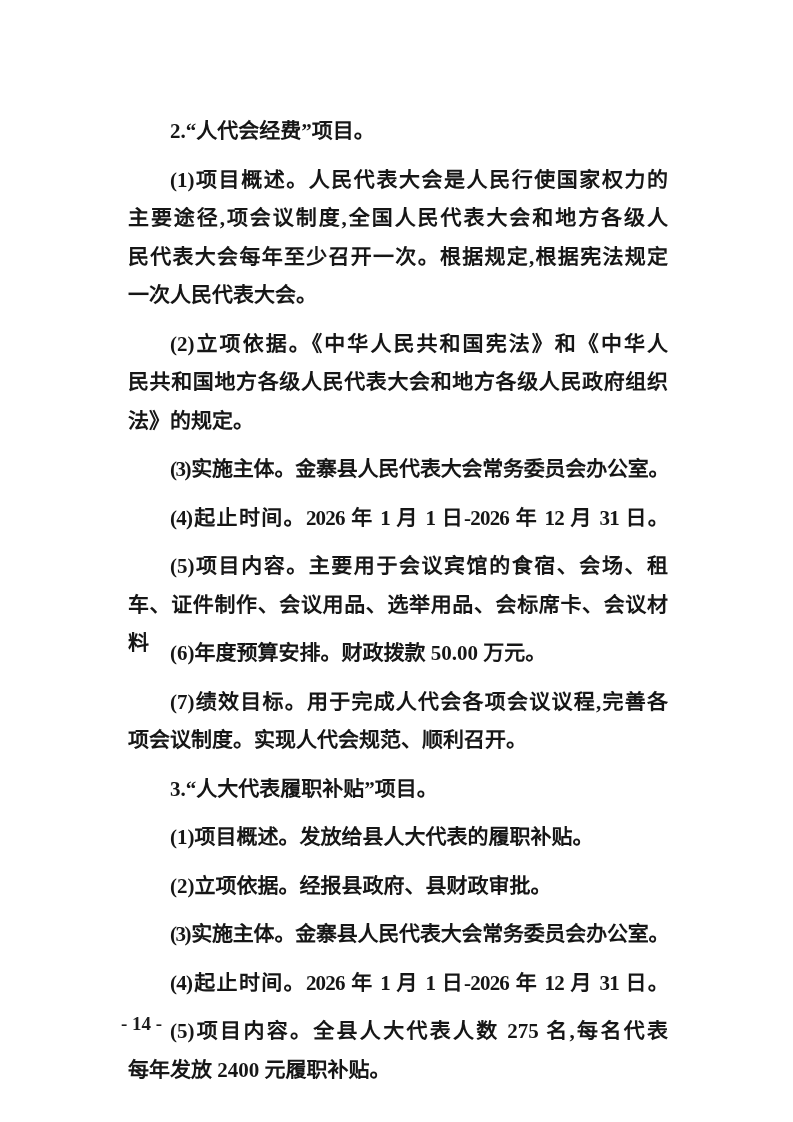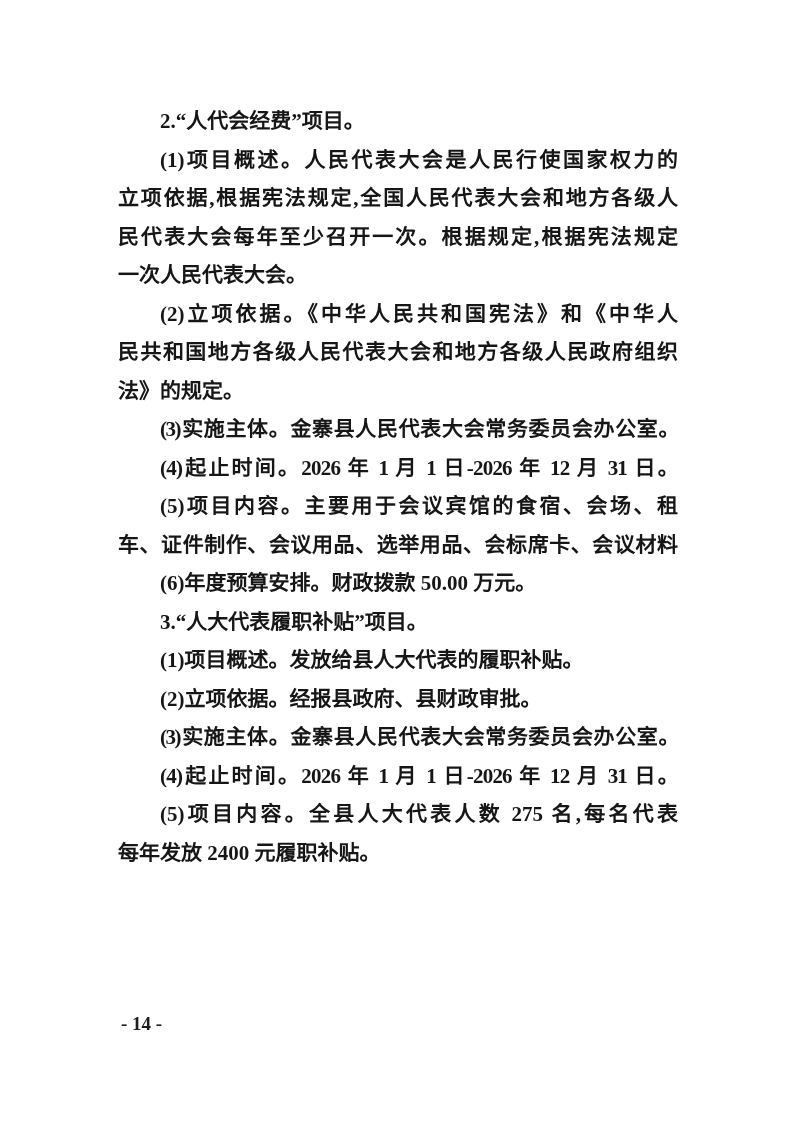--- a/index.html
+++ b/index.html
@@ -15,21 +15,21 @@
     color: #161616;
     font-family: "Liberation Serif", serif;
     overflow: hidden;
   }
   .content {
     position: absolute;
     left: 118px;
     top: 102px;
     width: 560px;
   }
-  .para { margin: 0; padding: 0; }
+  .para { margin: 10px; padding: 0; }
   .line {
     font-size: 21px;
     height: 38.5px;
     line-height: 38.5px;
     text-align: justify;
     text-align-last: justify;
     color: #161616;
     overflow: visible;
     font-weight: bold;
   }
@@ -53,21 +53,21 @@
 
 <div class="page">
   <div class="content">
 
     <div class="para">
       <div class="line ind end bold">2.“人代会经费”项目。</div>
     </div>
 
     <div class="para">
       <div class="line ind">(1)项目概述。人民代表大会是人民行使国家权力的</div>
-      <div class="line">立项依据,根据宪法规定,全国人民代表大会和地方各级人</div>
+      <div class="line">主要途径,项会议制度,全国人民代表大会和地方各级人</div>
       <div class="line">民代表大会每年至少召开一次。根据规定,根据宪法规定</div>
       <div class="line end">一次人民代表大会。</div>
     </div>
 
     <div class="para">
       <div class="line ind">(2)立项依据。《中华人民共和国宪法》和《中华人</div>
       <div class="line">民共和国地方各级人民代表大会和地方各级人民政府组织</div>
       <div class="line end">法》的规定。</div>
     </div>
 
@@ -81,20 +81,24 @@
 
     <div class="para">
       <div class="line ind">(5)项目内容。主要用于会议宾馆的食宿、会场、租</div>
       <div class="line">车、证件制作、会议用品、选举用品、会标席卡、会议材料</div>
     </div>
 
     <div class="para">
       <div class="line ind end">(6)年度预算安排。财政拨款 50.00 万元。</div>
     </div>
 
+    <div class="para">
+      <div class="line ind">(7)绩效目标。用于完成人代会各项会议议程,完善各</div>
+      <div class="line end">项会议制度。实现人代会规范、顺利召开。</div>
+    </div>
 
     <div class="para">
       <div class="line ind end bold">3.“人大代表履职补贴”项目。</div>
     </div>
 
     <div class="para">
       <div class="line ind end">(1)项目概述。发放给县人大代表的履职补贴。</div>
     </div>
 
     <div class="para">

